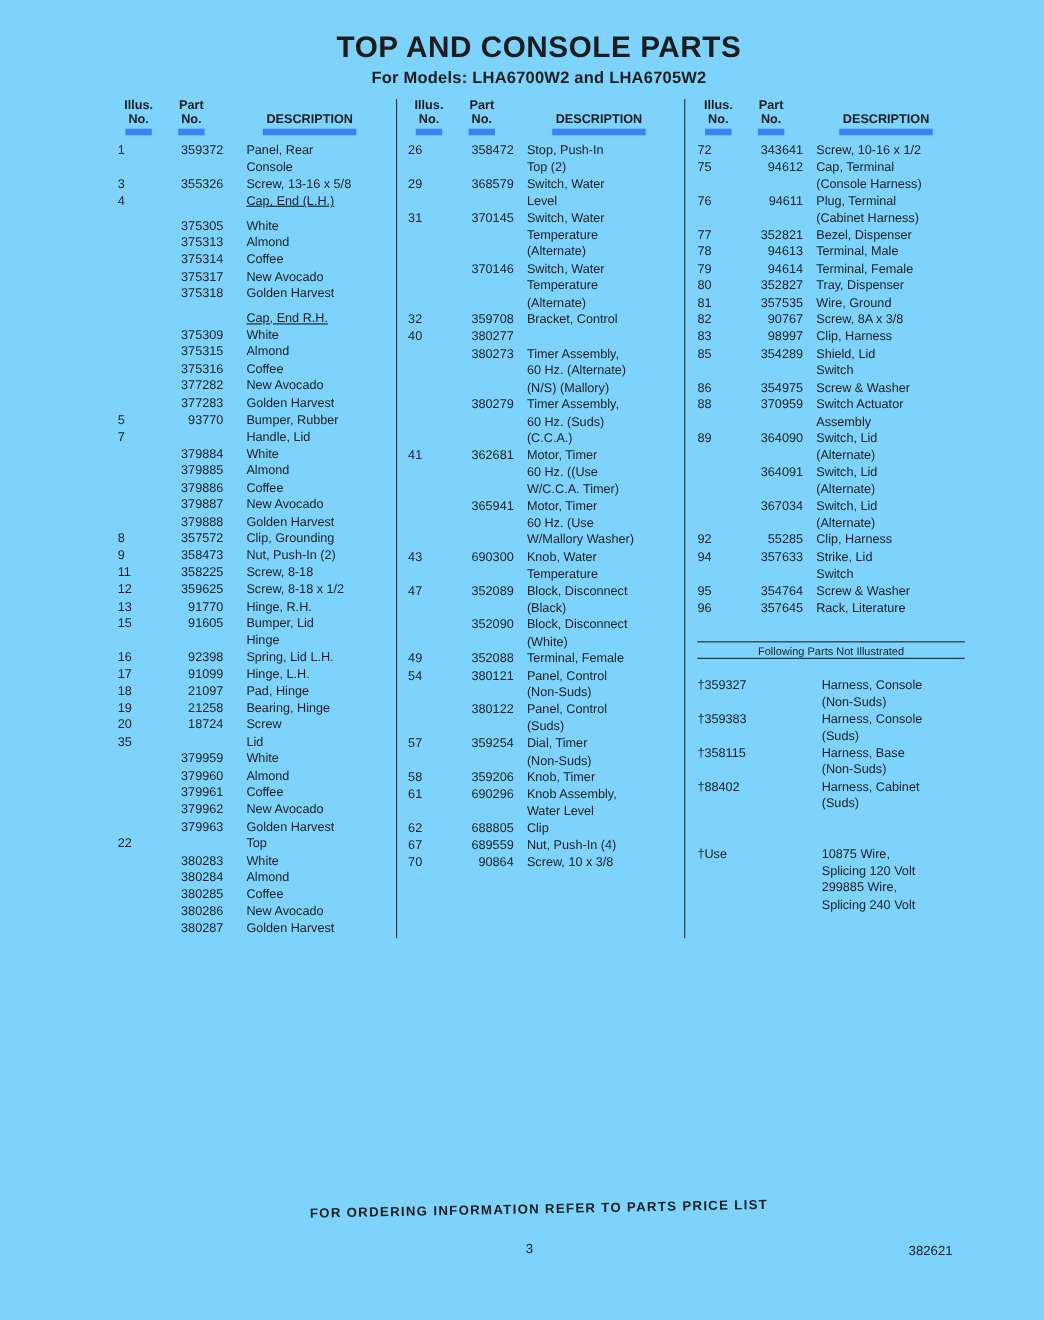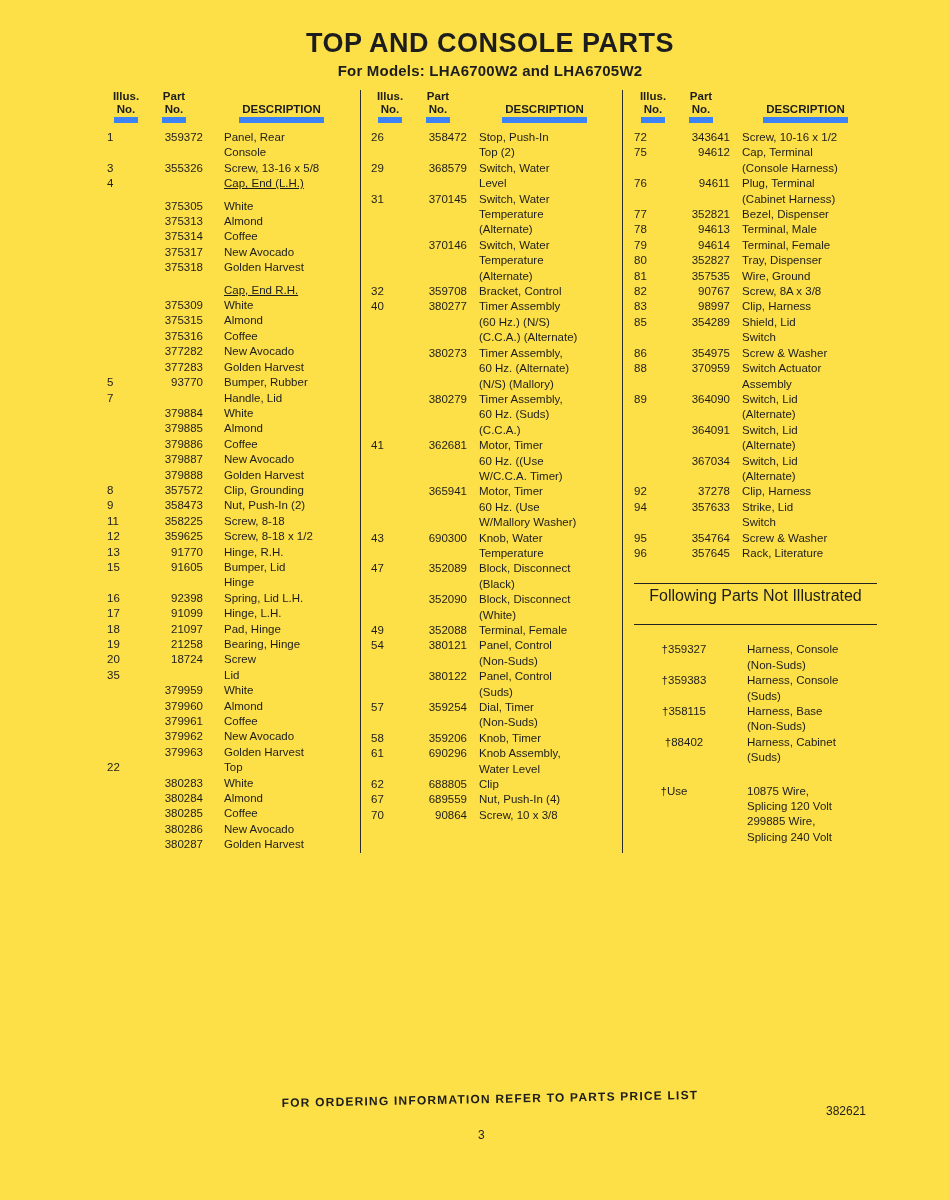--- a/index.html
+++ b/index.html
@@ -2,21 +2,21 @@
 <html><head>
 <meta charset="utf-8">
 <style>
   * { margin:0; padding:0; box-sizing:border-box; }
   html,body { background:#ffffff; }
   body { font-family:"Liberation Sans", sans-serif; }
 
   .page {
     position:relative;
     width:949px; height:1200px;
-    background:#fde047;
+    background:#7dd3fc;
     color:#1d1d1d;
     overflow:hidden;
     text-decoration:underline;
   }
 
   
   .doc-header { position:absolute; top:28px; left:30px; width:920px; text-align:center; }
   .doc-title { font-size:27px; font-weight:bold; letter-spacing:.5px; }
   .doc-subtitle { font-size:15px; font-weight:bold; margin-top:3px; letter-spacing:.2px; }
 
@@ -37,35 +37,35 @@
   .row { display:flex; font-size:11.5px; line-height:15.4px; white-space:nowrap; }
   .row.gap { margin-top:7px; }
   .illus { width:38px; flex:none; }
   .part  { width:58px; flex:none; text-align:right; }
   .desc  { flex:1; padding-left:12px; }
   .col:first-child .desc { padding-left:21px; }
   .desc.u .dl { text-decoration:underline; }
 
   
   .ni { margin-top:22px; margin-right:4px; border-top:1.5px solid #222; padding-top:3px; }
-  .ni-title { font-size:16px; text-align:center; padding-bottom:19px; border-bottom:1.5px solid #222; margin-bottom:17px; }
+  .ni-title { font-size:10px; text-align:center; padding-bottom:0; border-bottom:1.5px solid #222; margin-bottom:17px; }
   .ni-row { display:flex; font-size:11.5px; line-height:15.4px; white-space:nowrap; }
-  .ni-part { width:100px; flex:none; text-align:center; }
+  .ni-part { width:100px; flex:none; text-align:left; }
   .ni-desc { flex:1; padding-left:13px; }
-  .ni-note { margin-top:18px; }
+  .ni-note { margin-top:30px; }
   .ni-note .ni-part { padding-right:20px; }
 
   
   .footer-note {
     position:absolute; top:1092px; left:100px; width:780px;
     text-align:center; font-weight:bold; font-size:12px; letter-spacing:1.2px;
     transform:rotate(-1.1deg);
   }
   .page-number { position:absolute; top:1128px; left:478px; font-size:12px; }
-  .doc-number  { position:absolute; top:1104px; left:826px; font-size:12px; }
+  .doc-number  { position:absolute; top:1130px; left:826px; font-size:12px; }
 </style>
 </head>
 <body>
 
 <div class="page">
 
   <div class="doc-header">
     <div class="doc-title">TOP AND CONSOLE PARTS</div>
     <div class="doc-subtitle">For Models: LHA6700W2 and LHA6705W2</div>
   </div>
@@ -447,25 +447,20 @@
         <div class="row">
           <div class="illus">32</div>
           <div class="part">359708</div>
           <div class="desc">
             <div class="dl">Bracket, Control</div>
           </div>
         </div>
         <div class="row">
           <div class="illus">40</div>
           <div class="part">380277</div>
-          <div class="desc">
-            <div class="dl">Timer Assembly</div>
-            <div class="dl">(60 Hz.) (N/S)</div>
-            <div class="dl">(C.C.A.) (Alternate)</div>
-          </div>
         </div>
         <div class="row">
           <div class="illus"></div>
           <div class="part">380273</div>
           <div class="desc">
             <div class="dl">Timer Assembly,</div>
             <div class="dl">60 Hz. (Alternate)</div>
             <div class="dl">(N/S) (Mallory)</div>
           </div>
         </div>
@@ -716,21 +711,21 @@
         <div class="row">
           <div class="illus"></div>
           <div class="part">367034</div>
           <div class="desc">
             <div class="dl">Switch, Lid</div>
             <div class="dl">(Alternate)</div>
           </div>
         </div>
         <div class="row">
           <div class="illus">92</div>
-          <div class="part">37278</div>
+          <div class="part">55285</div>
           <div class="desc">
             <div class="dl">Clip, Harness</div>
           </div>
         </div>
         <div class="row">
           <div class="illus">94</div>
           <div class="part">357633</div>
           <div class="desc">
             <div class="dl">Strike, Lid</div>
             <div class="dl">Switch</div>

